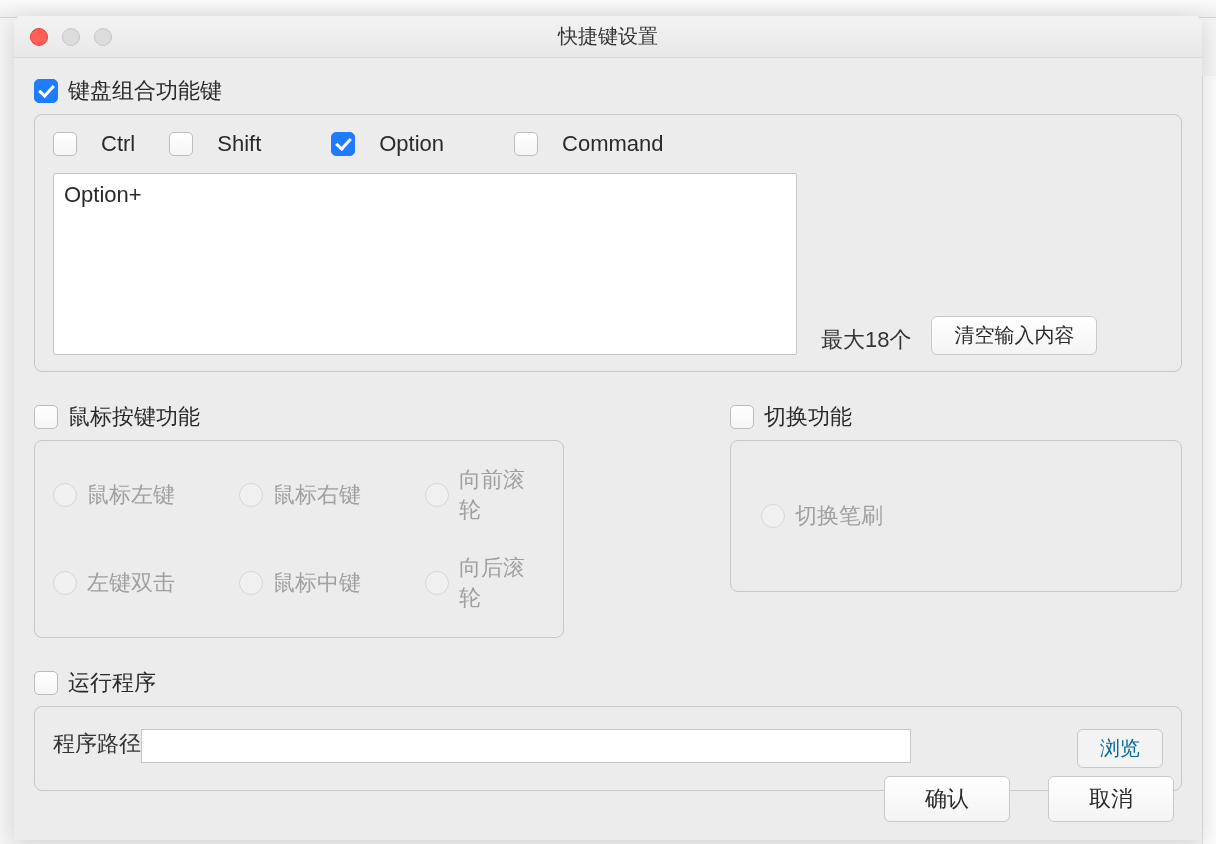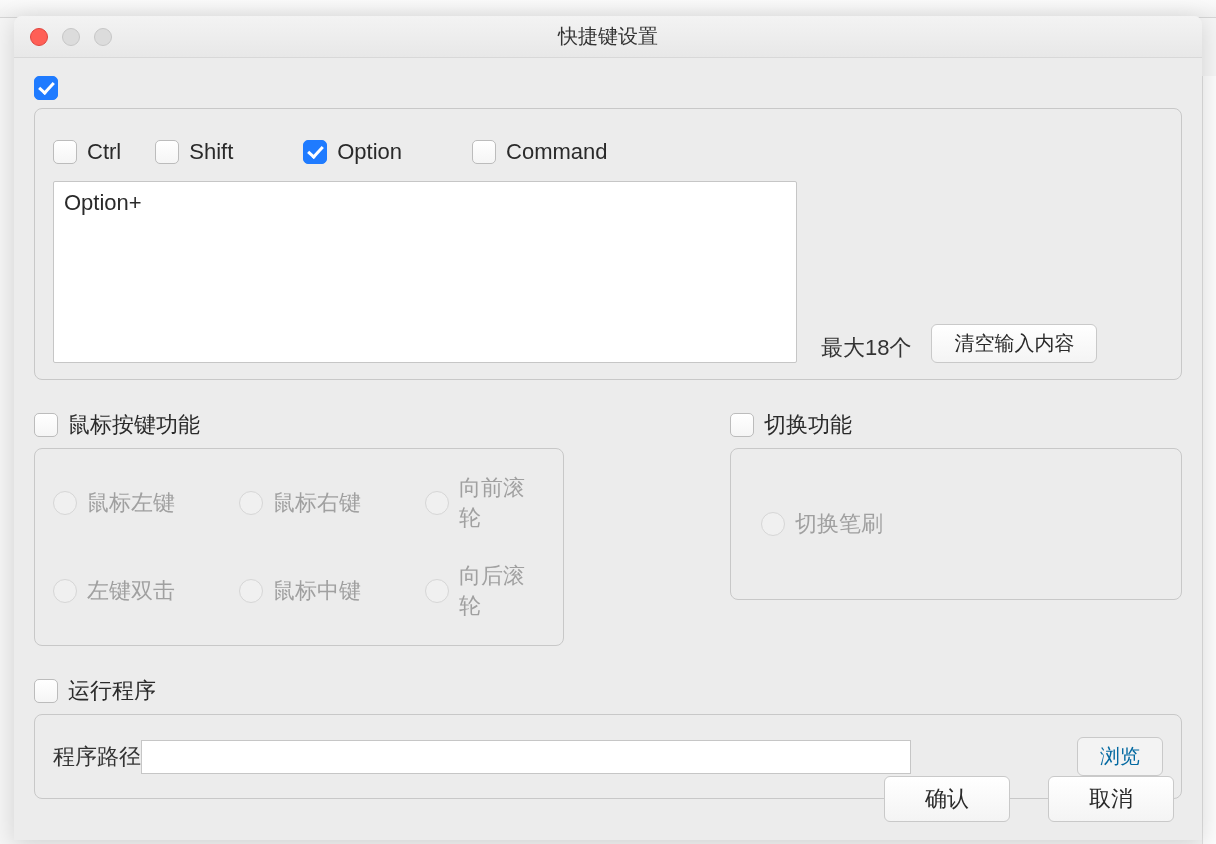--- a/index.html
+++ b/index.html
@@ -132,24 +132,23 @@
 
   .mod-row {
     display: flex;
     gap: 34px;
     align-items: center;
     margin-bottom: 16px;
   }
   .mod-item {
     display: flex;
     align-items: center;
-    gap: 10px;
+    gap: 24px;
     font-size: 22px;
     color: #2a2a2a;
-    margin-top: 14px;
   }
   .mod-item.group-gap { margin-left: 36px; }
 
   .textarea {
     width: 744px;
     height: 182px;
     background: #fff;
     border: 1px solid #c6c6c6;
     border-radius: 2px;
     padding: 8px 10px;
@@ -217,21 +216,20 @@
     border: 1px solid #c8c8c8;
     border-radius: 8px;
     padding: 42px 30px;
     display: flex;
     gap: 44px;
     align-items: center;
   }
 
   .path-row {
     display: flex;
-    align-items: center;
     gap: 0;
   }
   .path-label { font-size: 22px; color: #333; }
   .path-input {
     width: 770px;
     height: 34px;
     border: 1px solid #c6c6c6;
     background: #fff;
     font-size: 20px;
     padding: 0 8px;
@@ -272,20 +270,21 @@
       <div class="dot gray"></div>
       <div class="dot gray"></div>
     </div>
     <div class="title">快捷键设置</div>
   </div>
 
   <div class="content">
 
     <div class="group-header">
       <input type="checkbox" class="mac-checkbox" checked="" style="">
+      <span>键盘组合功能键</span>
     </div>
     <div class="panel">
       <div class="mod-row">
         <label class="mod-item">
           <input type="checkbox" class="mac-checkbox" style="">
           <span>Ctrl</span>
         </label>
         <label class="mod-item">
           <input type="checkbox" class="mac-checkbox" style="">
           <span>Shift</span>

